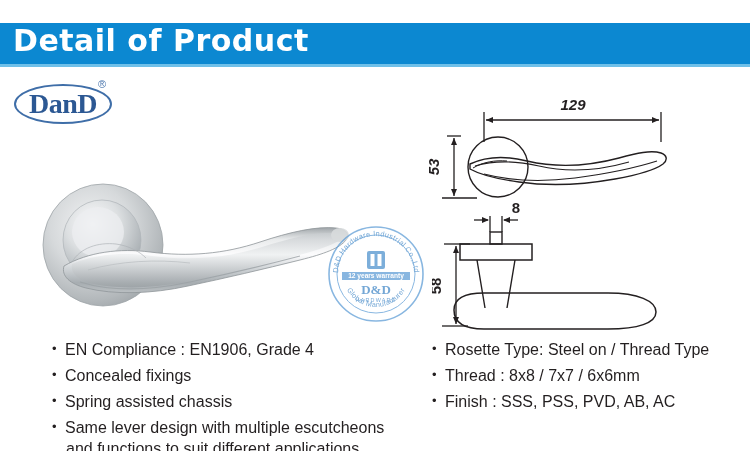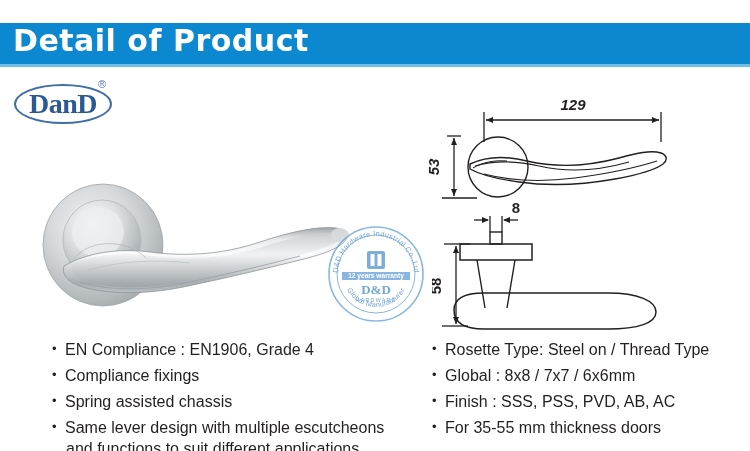--- a/index.html
+++ b/index.html
@@ -232,40 +232,37 @@
     </svg>
   </div>
 
   <div class="specs">
 
     <div class="spec-col left">
       <div class="spec-item">
         <span>EN Compliance : EN1906, Grade 4</span>
       </div>
       <div class="spec-item">
-        <span>Compliance fixings</span>
+        <span>Concealed fixings</span>
       </div>
       <div class="spec-item">
         <span>Spring assisted chassis</span>
       </div>
       <div class="spec-item">
         <span>Same lever design with multiple escutcheons</span>
         <span class="cont">and functions to suit different applications</span>
       </div>
     </div>
 
     <div class="spec-col right">
       <div class="spec-item">
         <span>Rosette Type: Steel on / Thread Type</span>
       </div>
       <div class="spec-item">
-        <span>Global : 8x8 / 7x7 / 6x6mm</span>
+        <span>Thread : 8x8 / 7x7 / 6x6mm</span>
       </div>
       <div class="spec-item">
         <span>Finish : SSS, PSS, PVD, AB, AC</span>
       </div>
-      <div class="spec-item">
-        <span>For 35-55 mm thickness doors</span>
-      </div>
     </div>
 
   </div>
 </div>
 
 </body></html>

